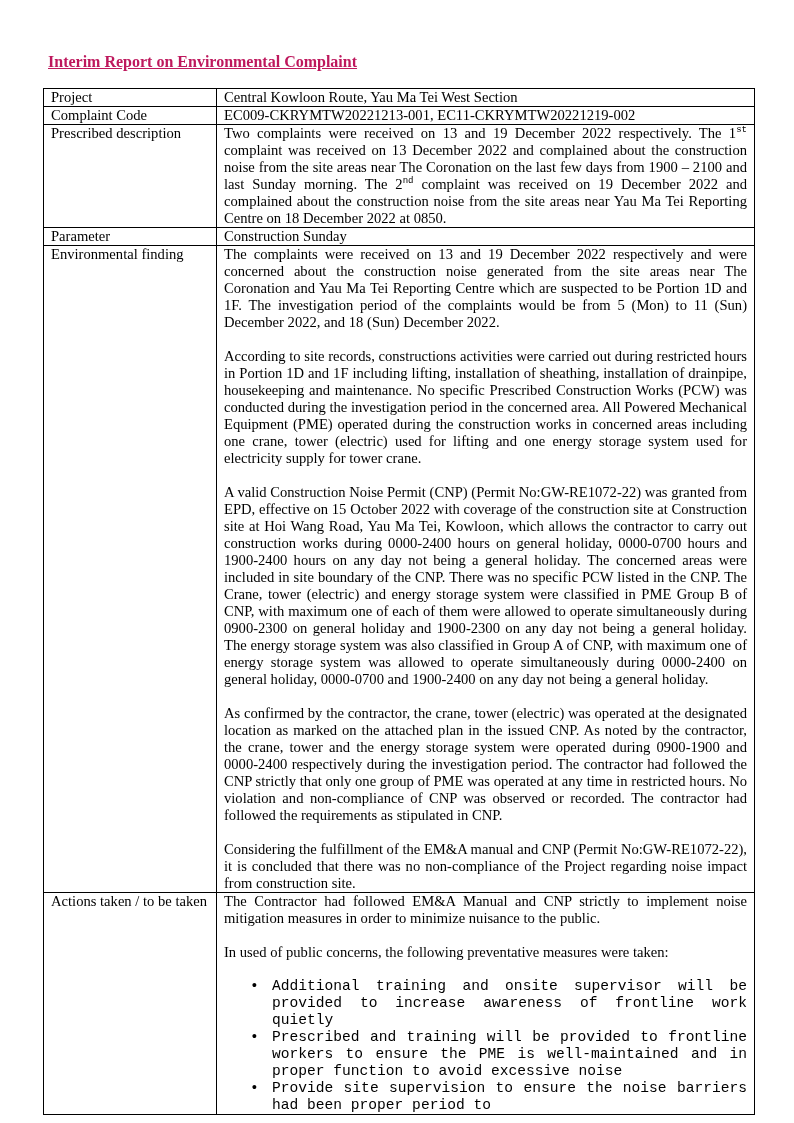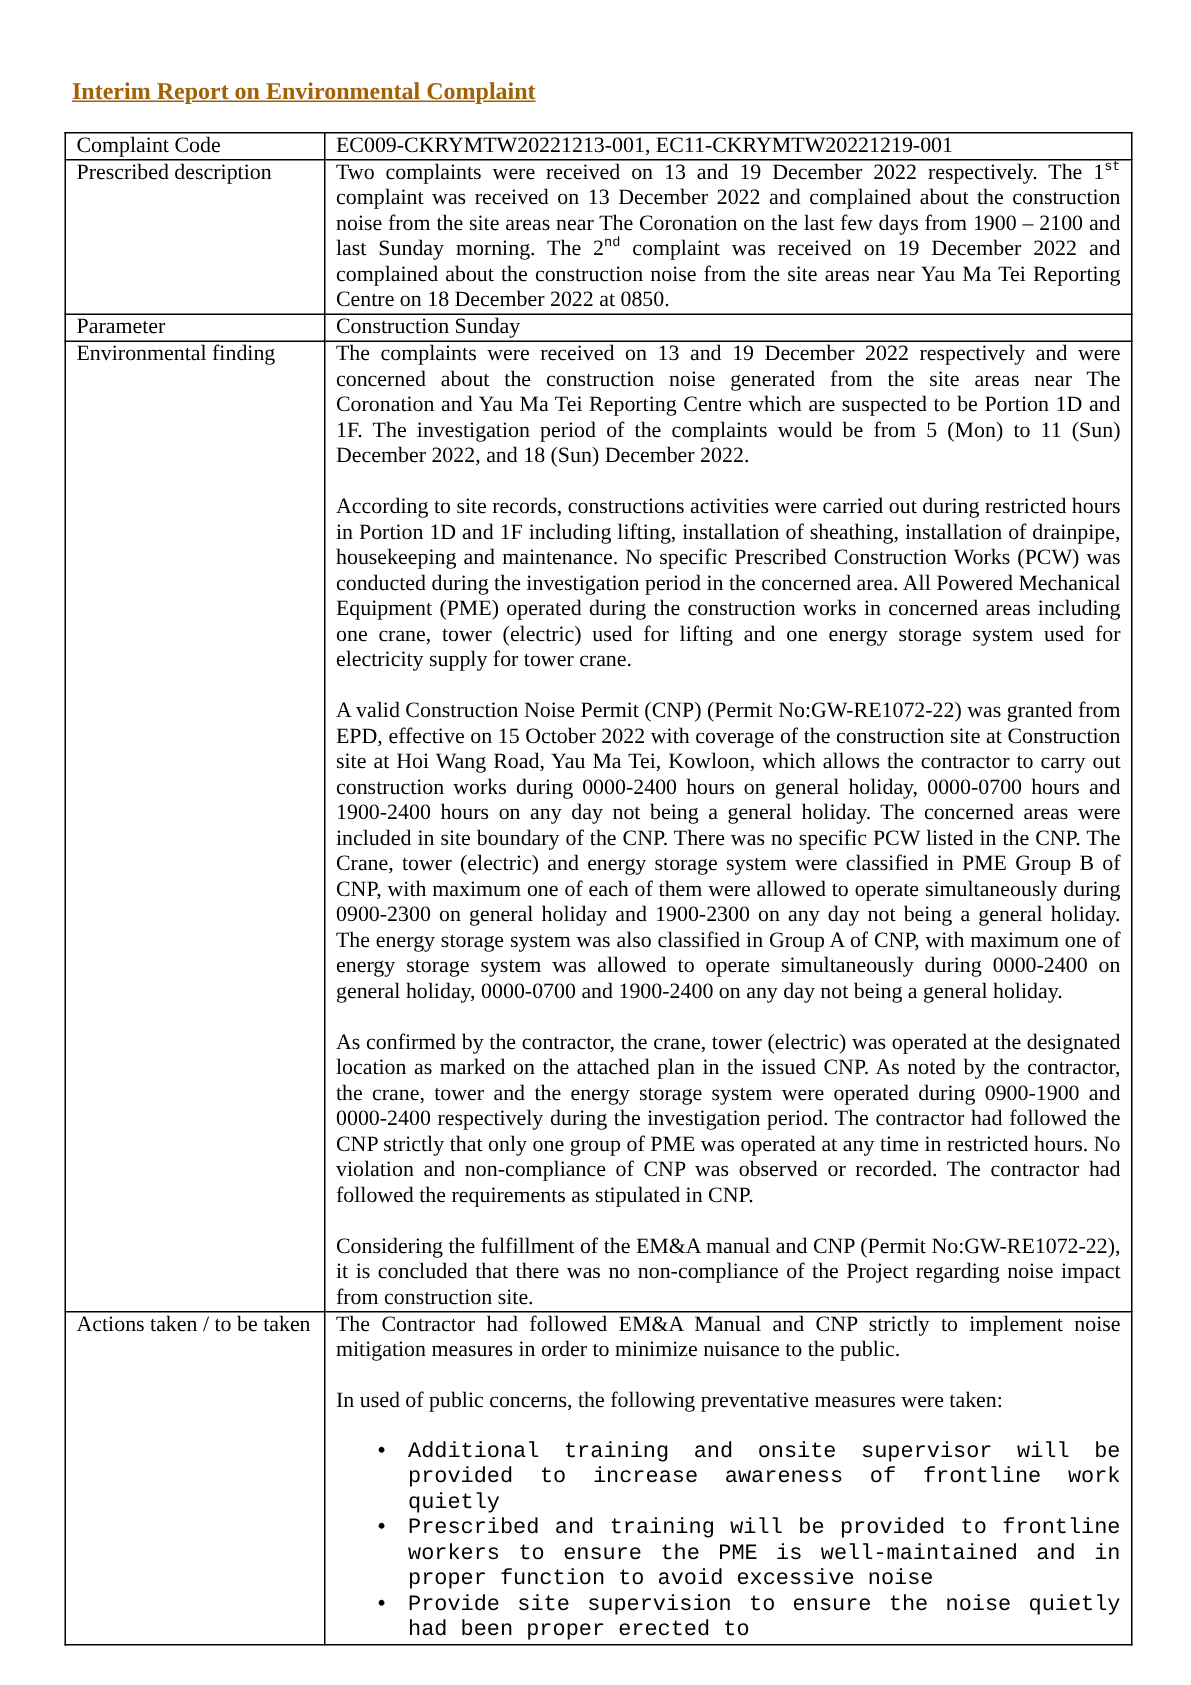--- a/index.html
+++ b/index.html
@@ -18,21 +18,21 @@
   }
   .doc-title {
     position: absolute;
     left: 48px;
     top: 52px;
     margin: 0;
     font-size: 16px;
     line-height: 19px;
     font-weight: bold;
     text-decoration: underline;
-    color: #a16207;
+    color: #be185d;
   }
   .report-table {
     position: absolute;
     left: 43px;
     top: 88px;
     width: 712px;
     border-collapse: collapse;
     table-layout: fixed;
   }
   .report-table td {
@@ -85,24 +85,28 @@
 </head>
 <body>
 
 <div class="page">
 
   <h1 class="doc-title">Interim Report on Environmental Complaint</h1>
 
   <table class="report-table">
     <tbody>
 
+      <tr>
+        <td class="label-col single-line">Project</td>
+        <td class="value-col single-line">Central Kowloon Route, Yau Ma Tei West Section</td>
+      </tr>
 
       <tr>
         <td class="label-col single-line">Complaint Code</td>
-        <td class="value-col single-line">EC009-CKRYMTW20221213-001, EC11-CKRYMTW20221219-001</td>
+        <td class="value-col single-line">EC009-CKRYMTW20221213-001, EC11-CKRYMTW20221219-002</td>
       </tr>
 
       <tr>
         <td class="label-col">Prescribed description</td>
         <td class="value-col">
           <p><span>Two complaints were received on 13 and 19 December 2022 respectively. The 1</span><sup>st</sup><span> complaint was received on 13 December 2022 and complained about the construction noise from the site areas near The Coronation on the last few days from 1900 – 2100 and last Sunday morning. The 2</span><sup>nd</sup><span> complaint was received on 19 December 2022 and complained about the construction noise from the site areas near Yau Ma Tei Reporting Centre on 18 December 2022 at 0850.</span></p>
         </td>
       </tr>
 
       <tr>
@@ -122,21 +126,21 @@
       </tr>
 
       <tr>
         <td class="label-col">Actions taken / to be taken</td>
         <td class="value-col">
           <p>The Contractor had followed EM&amp;A Manual and CNP strictly to implement noise mitigation measures in order to minimize nuisance to the public.</p>
           <p>In used of public concerns, the following preventative measures were taken:</p>
           <ul class="bullet-list">
             <li>Additional training and onsite supervisor will be provided to increase awareness of frontline work quietly</li>
             <li>Prescribed and training will be provided to frontline workers to ensure the PME is well-maintained and in proper function to avoid excessive noise</li>
-            <li>Provide site supervision to ensure the noise quietly had been proper erected to</li>
+            <li>Provide site supervision to ensure the noise barriers had been proper period to</li>
           </ul>
         </td>
       </tr>
 
     </tbody>
   </table>
 
 </div>
 
 </body></html>

